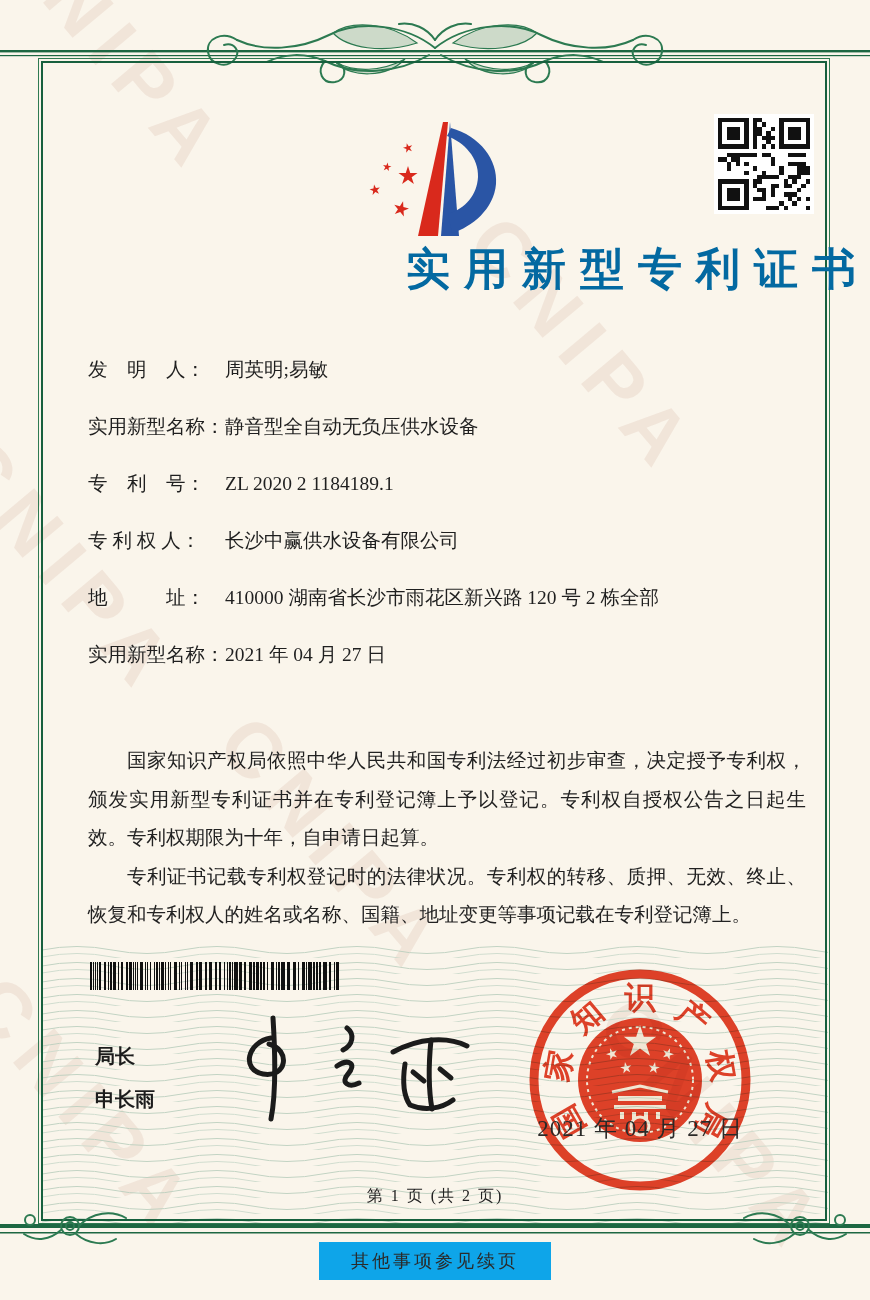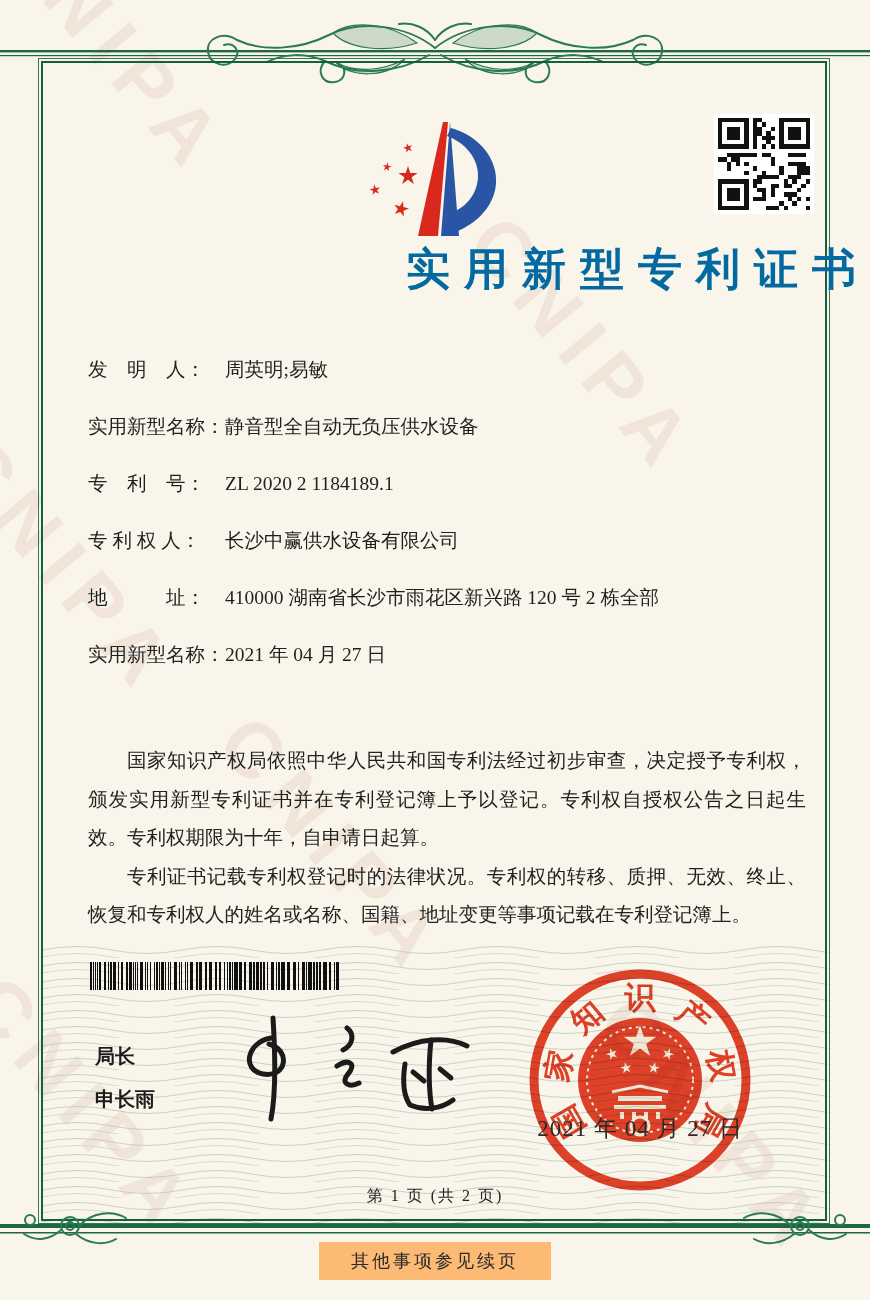--- a/index.html
+++ b/index.html
@@ -59,21 +59,21 @@
     font-family:"Liberation Sans","DejaVu Sans",sans-serif;color:#1c1c1c;}
   .signature{position:absolute;left:225px;top:1012px;z-index:3;}
   .sig-stroke{stroke:#1b1b1b;stroke-width:5;fill:none;stroke-linecap:round;stroke-linejoin:round;}
   .seal{position:absolute;left:516px;top:956px;width:248px;height:248px;z-index:4;mix-blend-mode:multiply;opacity:.93;}
   .seal-char{font-size:31px;font-weight:bold;fill:#e0341b;font-family:"Liberation Serif","DejaVu Serif",serif;}
   .seal-date{font-size:23px;fill:#1a1a1a;font-family:"Liberation Serif","DejaVu Serif",serif;letter-spacing:1px;}
   .page-info{position:absolute;left:0;top:1186px;width:100%;text-align:center;font-size:16px;letter-spacing:2px;color:#222;z-index:3;}
   .note{
     position:absolute;left:0;top:1242px;width:100%;text-align:center;z-index:3;
   }
-  .note span{display:inline-block;background:#fdba74;padding:7px 32px;font-size:18px;letter-spacing:3px;color:#2a2a2a;}
+  .note span{display:inline-block;background:#0ea5e9;padding:7px 32px;font-size:18px;letter-spacing:3px;color:#2a2a2a;}
 </style>
 </head>
 <body>
 
 <div class="page">
 
   <span class="wm" style="left:-40px;top:0px">CNIPA</span>
   <span class="wm" style="left:430px;top:300px">CNIPA</span>
   <span class="wm" style="left:-90px;top:520px">CNIPA</span>
   <span class="wm" style="left:180px;top:800px">CNIPA</span>

